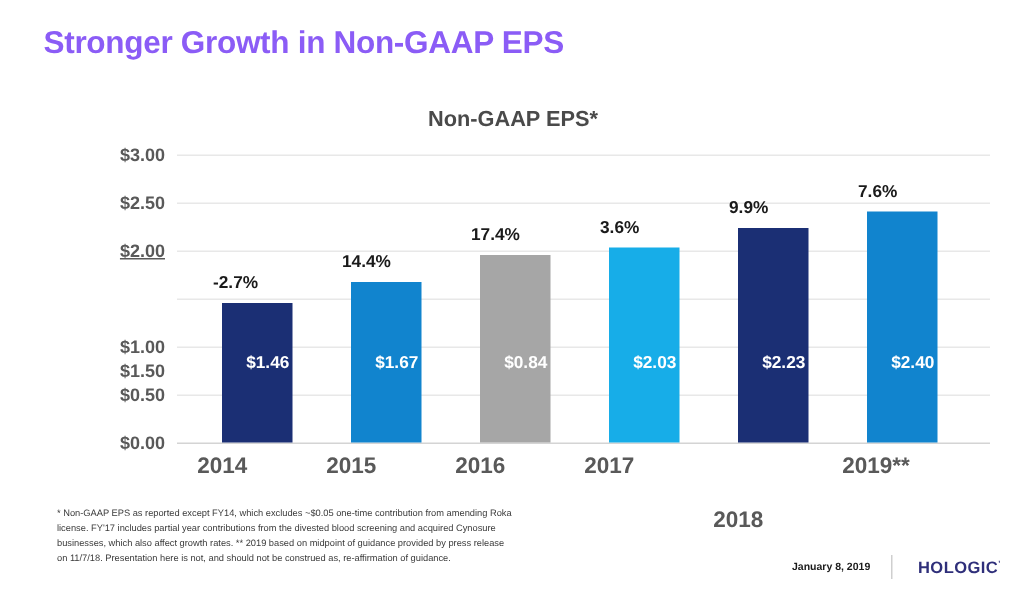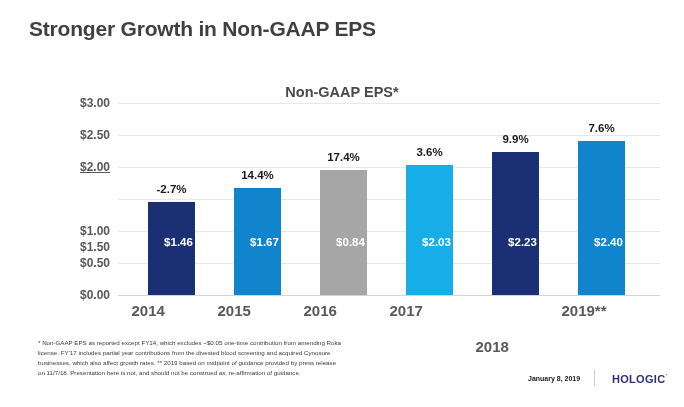--- a/index.html
+++ b/index.html
@@ -16,21 +16,21 @@
     -webkit-font-smoothing: antialiased;
   }
 
   
   #slide-title {
     position: absolute;
     left: 29px;
     top: 17px;
     font-size: 21px;
     font-weight: bold;
-    color: #404040;
+    color: #8b5cf6;
     letter-spacing: -0.2px;
     white-space: nowrap;
   }
 
   
   #chart {
     position: absolute;
     left: 0;
     top: 62px;
     width: 684px;
@@ -38,21 +38,20 @@
   }
   #chart-title {
     position: absolute;
     left: 0;
     top: 10px;
     width: 684px;
     text-align: center;
     font-size: 14.5px;
     font-weight: bold;
     color: #4a4a4a;
-    margin-top: 12px;
   }
 
   
   #plot {
     position: absolute;
     left: 118px;
     top: 41px;
     width: 542px;
     height: 192px;
   }
@@ -89,21 +88,21 @@
     text-align: center;
     font-size: 11.5px;
     font-weight: bold;
     color: #ffffff;
     line-height: 1;
   }
   .bar-pct {
     position: absolute;
     left: -6px;
     width: 59px;
-    text-align: center;
+    text-align: left;
     font-size: 11.5px;
     font-weight: bold;
     color: #1a1a1a;
     line-height: 1;
     top: -18px;
   }
   .xlabel {
     position: absolute;
     width: 80px;
     text-align: left;

